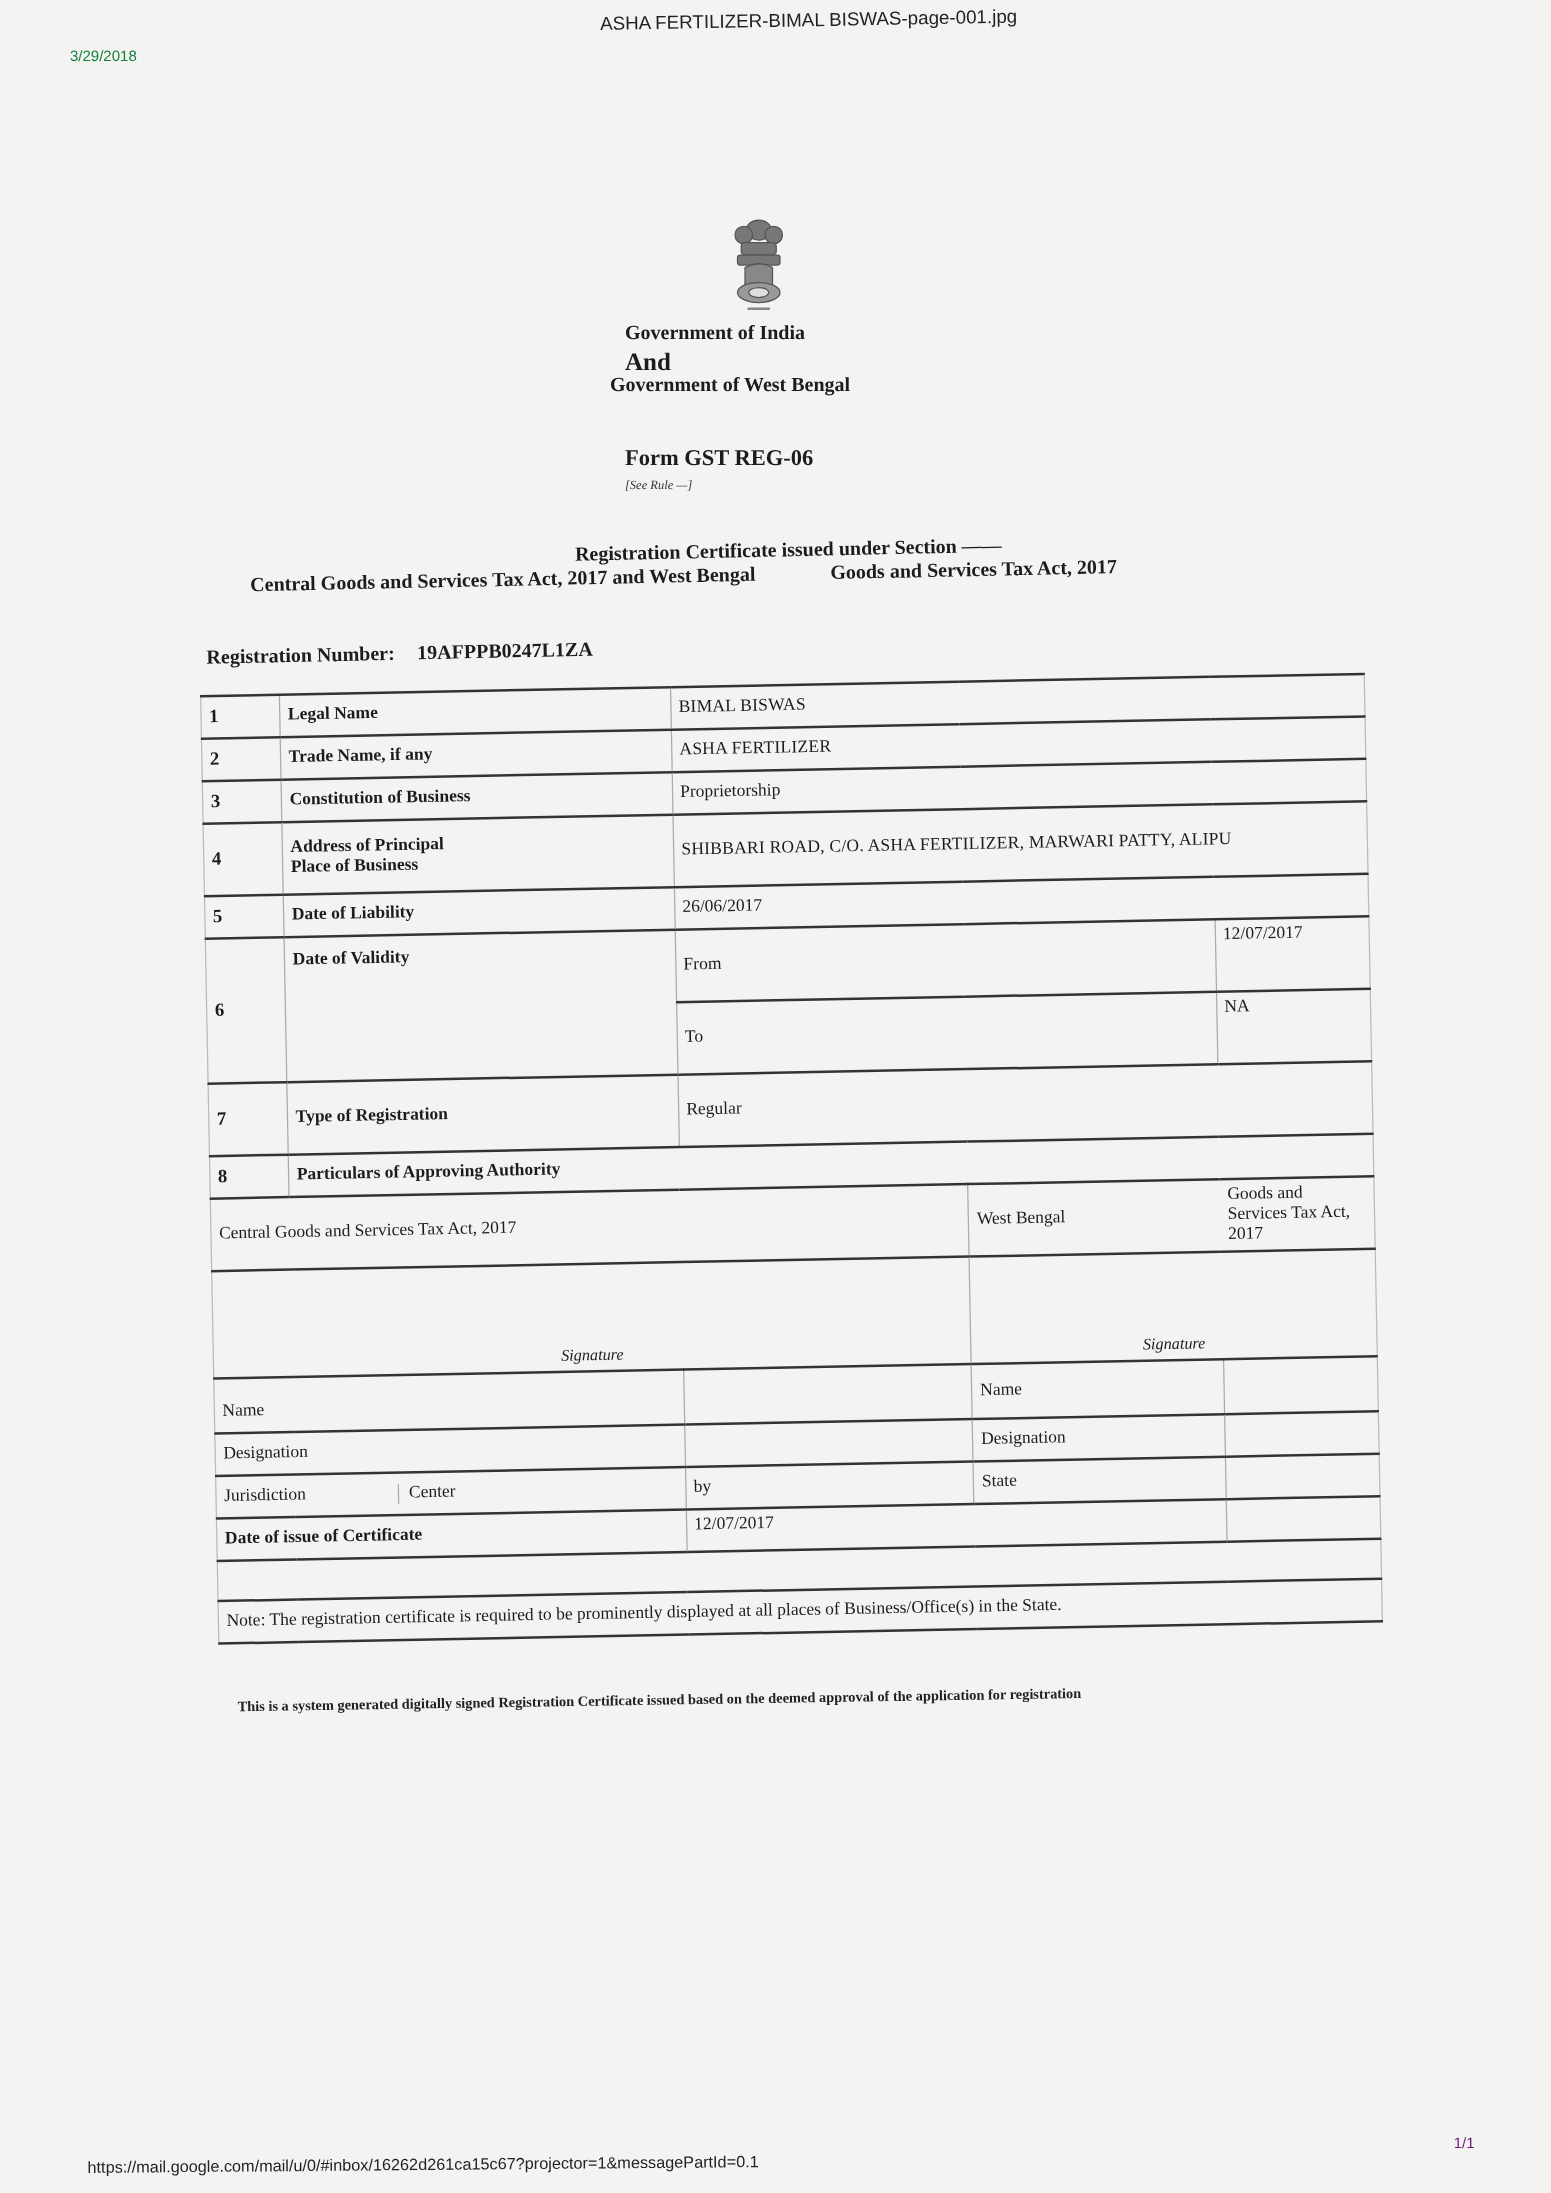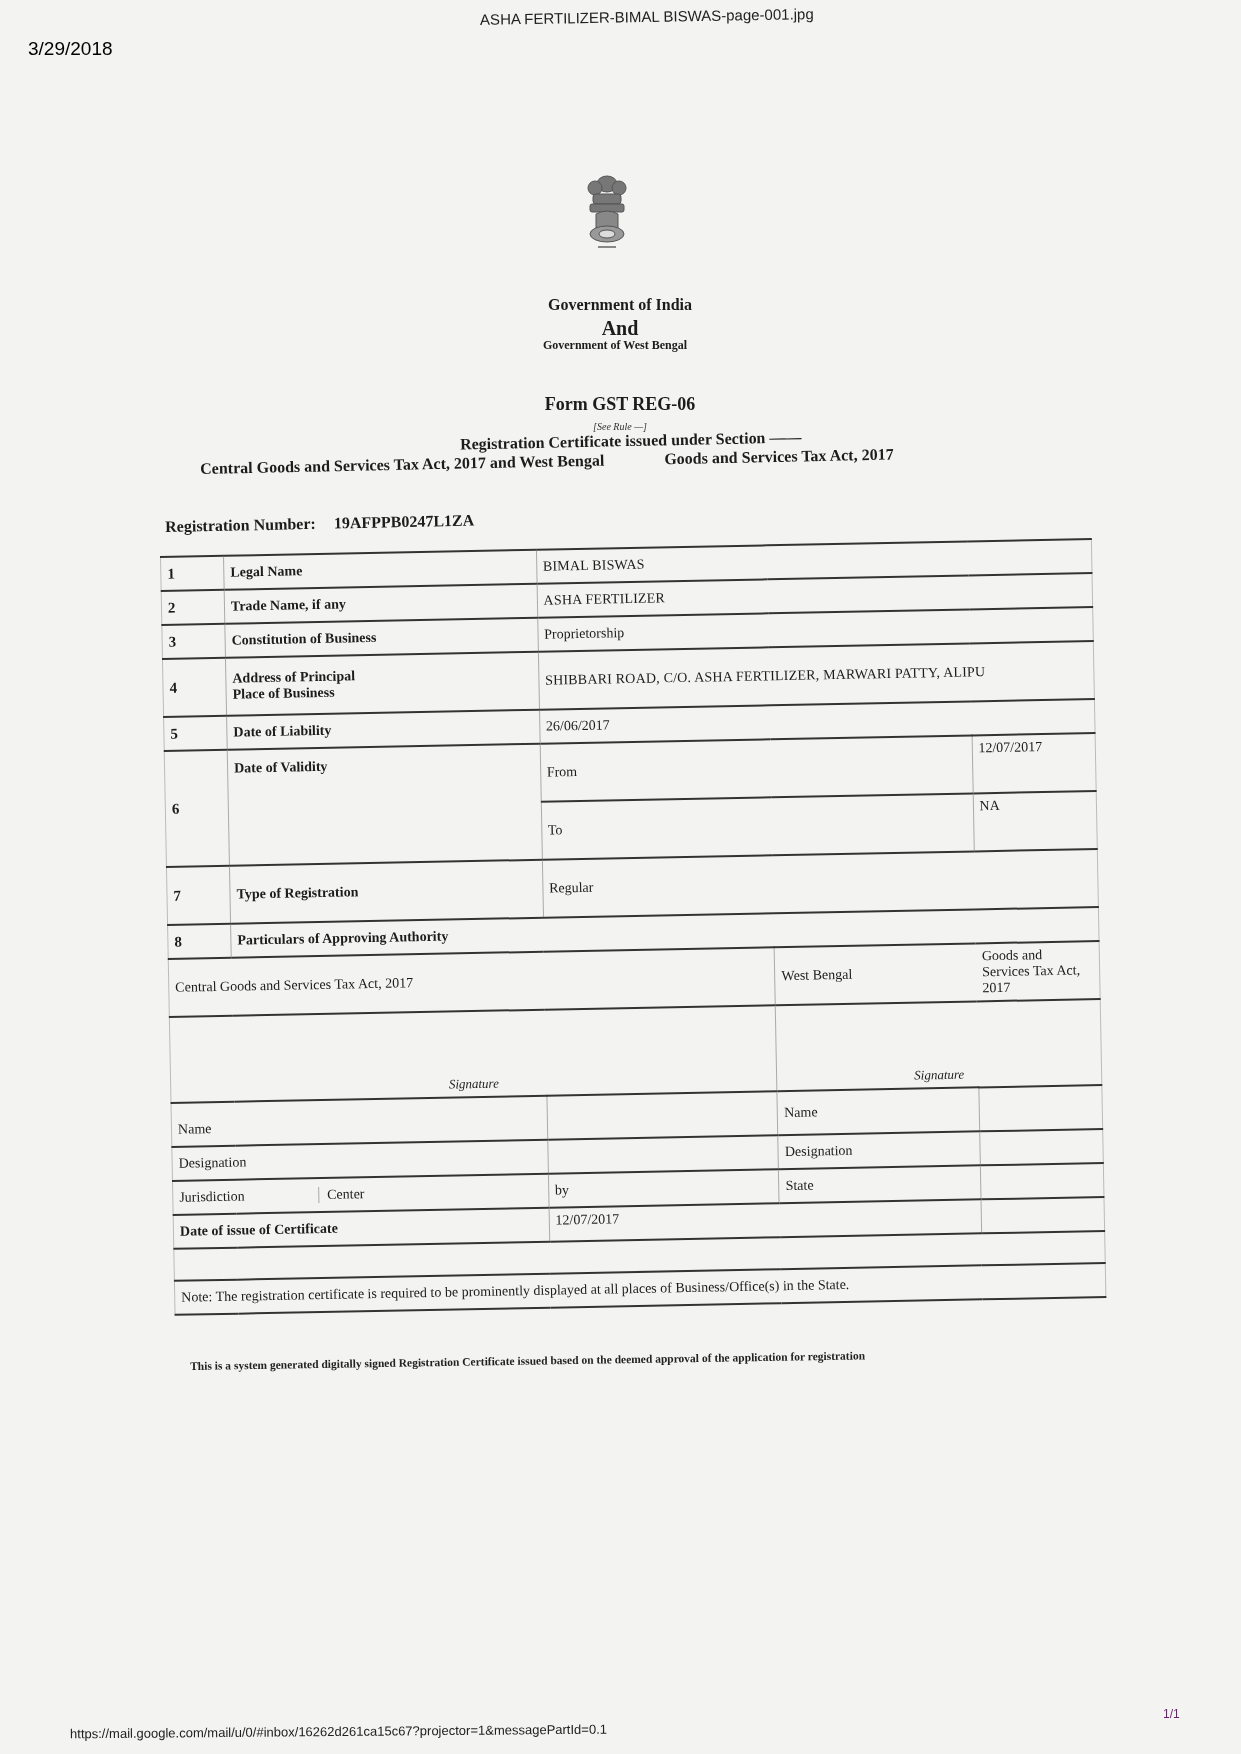--- a/index.html
+++ b/index.html
@@ -4,30 +4,30 @@
   <style>
     html, body { margin: 0; padding: 0; }
     body {
       width: 1241px; height: 1754px; position: relative; overflow: hidden;
       background: #f3f3f1;
       font-family: "Liberation Serif", serif;
       color: #1c1c1c;
     }
     .sans { font-family: "Liberation Sans", sans-serif; }
     .abs { position: absolute; }
-    #hdr-date { left: 28px; top: 38px; font-size: 19px; color: #000000; }
+    #hdr-date { left: 56px; top: 38px; font-size: 12px; color: #15803d; }
     #hdr-file { left: 480px; top: 8px; font-size: 15px; color: #222; transform: rotate(-1deg); }
     #footer-url { left: 70px; top: 1724px; font-size: 13px; color: #222; transform: rotate(-0.5deg); }
     #footer-page { left: 1163px; top: 1707px; font-size: 12px; color: #701a75; }
 
     #emblem { left: 578px; top: 172px; width: 58px; height: 82px; }
-    .center { position: absolute; text-align: center; font-weight: bold; margin-top: 38px; }
+    .center { position: absolute; font-weight: bold; }
     #gov1 { left: 500px; top: 258px; width: 240px; font-size: 16px; }
     #gov-and { left: 500px; top: 279px; width: 240px; font-size: 20px; }
-    #gov2 { left: 465px; top: 300px; width: 300px; font-size: 12px; }
+    #gov2 { left: 488px; top: 300px; width: 300px; font-size: 16px; }
     #form-title { left: 500px; top: 356px; width: 240px; font-size: 18px; }
     #see-rule { left: 500px; top: 383px; width: 240px; font-size: 10px; font-style: italic; font-weight: normal; color: #333; }
 
     #reg-cert { left: 460px; top: 432px; font-size: 16px; font-weight: bold; transform: rotate(-1.2deg); }
     #acts-line { left: 200px; top: 460px; width: 840px; font-size: 16px; font-weight: bold; transform: rotate(-1.2deg); transform-origin: left top; }
     #acts-line span { display: inline-block; }
     #acts-line .gap { width: 60px; }
     #reg-no { left: 165px; top: 518px; font-size: 16px; font-weight: bold; transform: rotate(-1.2deg); transform-origin: left top; }
     #reg-no .val { margin-left: 14px; }
 

